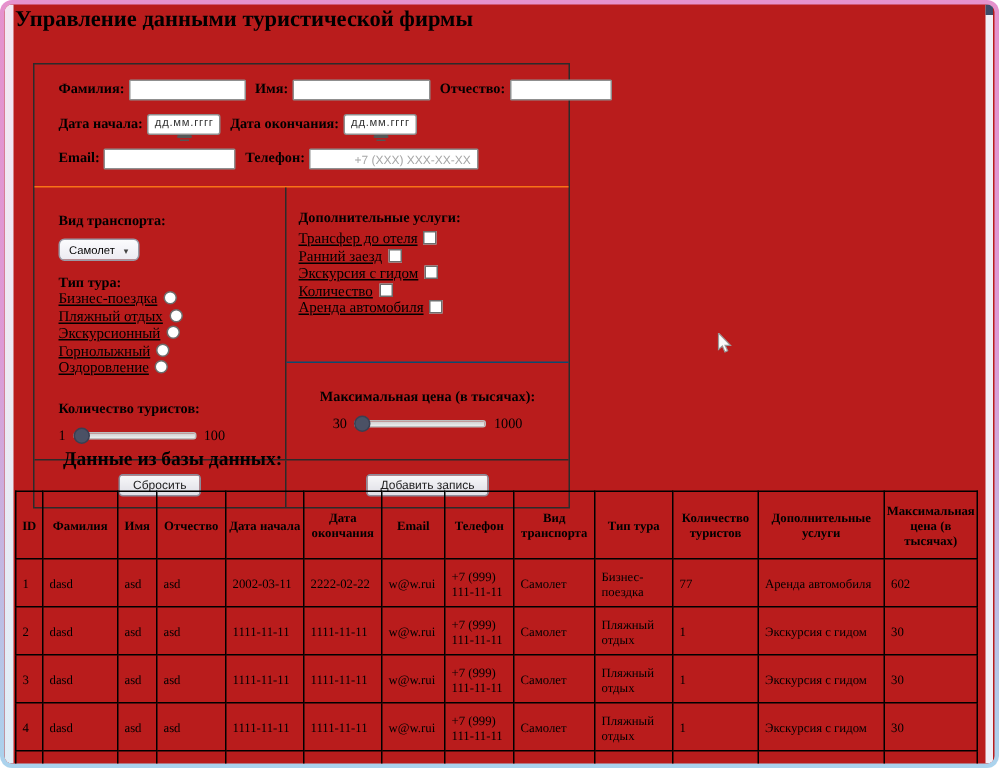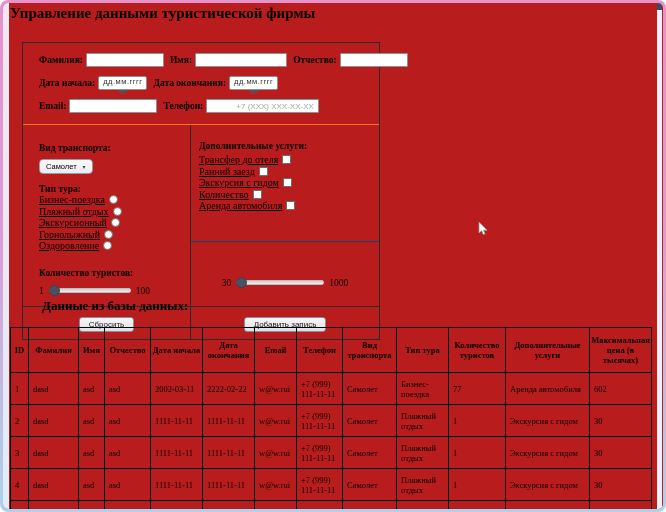--- a/index.html
+++ b/index.html
@@ -144,21 +144,21 @@
           <span class="lbl">Дополнительные услуги:</span>
           <div id="services-list">
               <div class="opt-row"><span>Трансфер до отеля</span><span class="check"></span></div>
               <div class="opt-row"><span>Ранний заезд</span><span class="check"></span></div>
               <div class="opt-row"><span>Экскурсия с гидом</span><span class="check"></span></div>
               <div class="opt-row"><span>Количество</span><span class="check"></span></div>
               <div class="opt-row"><span>Аренда автомобиля</span><span class="check"></span></div>
             </div>
         </div>
         <div class="price-sec">
-          <br>
+          <span class="lbl">Максимальная цена (в тысячах):</span><br>
           <div class="slider-row">
             <span>30</span>
             <span class="track" style="width:86px">
                 <span class="thumb"></span>
               </span>
             <span>1000</span>
           </div>
         </div>
       </div>
     </div>

